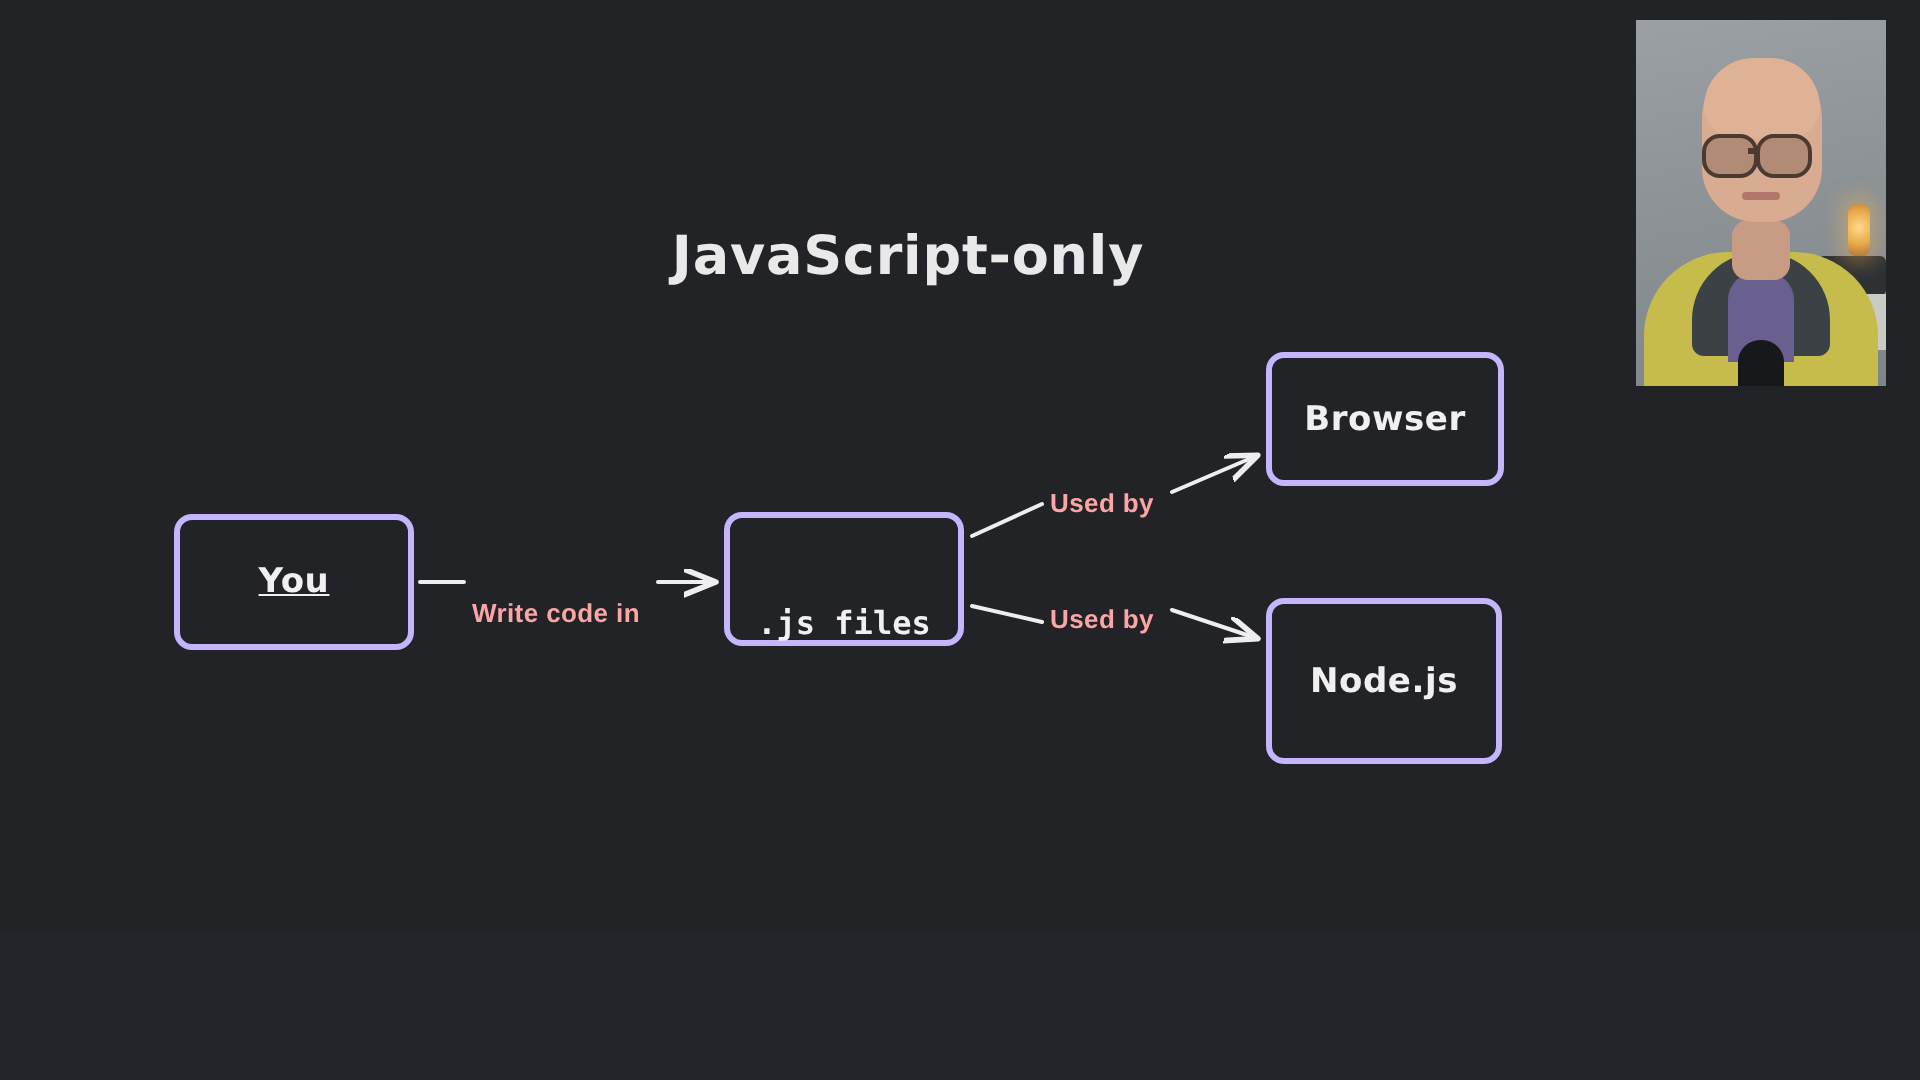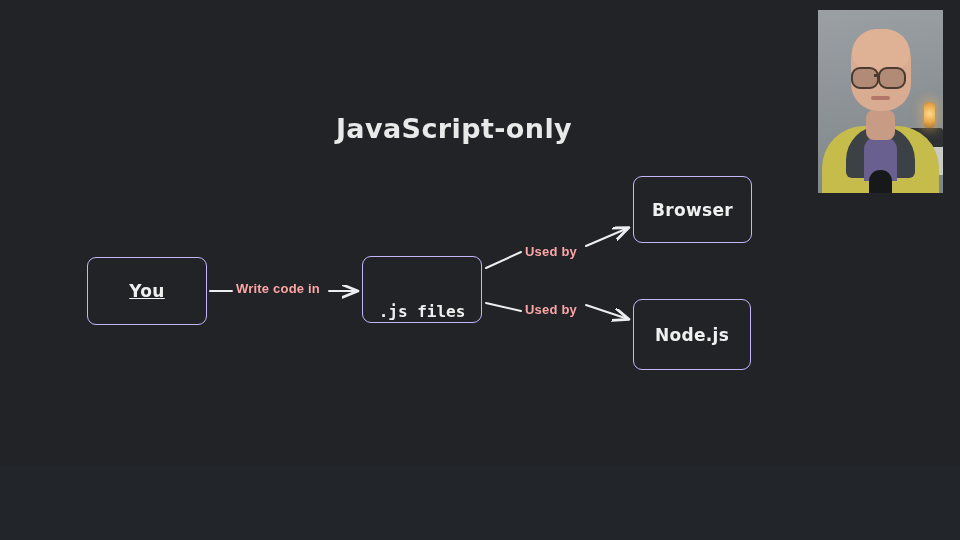--- a/index.html
+++ b/index.html
@@ -35,21 +35,21 @@
     font-family: "DejaVu Sans", sans-serif;
     font-size: 27px;
     font-weight: bold;
     letter-spacing: 0.4px;
     margin-left: 36px;
   }
 
   .node-box {
     position: absolute;
     box-sizing: border-box;
-    border: 1px solid #c4b5fd;
+    border: 3px solid #c4b5fd;
     border-radius: 9px;
     background: #212327;
     display: flex;
     align-items: center;
     justify-content: center;
     color: #f0f0f1;
     font-weight: bold;
   }
   .node-label {
     font-family: "DejaVu Sans", sans-serif;
@@ -59,39 +59,39 @@
   .node-label.mono {
     font-family: "DejaVu Sans Mono", monospace;
     font-size: 16px;
     letter-spacing: 0px;
     margin-top: 44px;
   }
 
   #box-you     { left: 87px;  top: 257px; width: 120px; height: 68px; text-decoration: underline; }
   #box-jsfiles { left: 362px; top: 256px; width: 120px; height: 67px; }
   #box-browser { left: 633px; top: 176px; width: 119px; height: 67px; }
-  #box-node    { left: 633px; top: 299px; width: 118px; height: 71px; }
+  #box-node    { left: 633px; top: 299px; width: 118px; height: 83px; }
 
   #edges {
     position: absolute;
     left: 0; top: 0;
     width: 960px; height: 540px;
     pointer-events: none;
   }
 
   .edge-label {
     position: absolute;
     color: #fca5a5;
     font-family: Liberation Sans, sans-serif;
     font-size: 13px;
     font-weight: bold;
     letter-spacing: 0.2px;
     white-space: nowrap;
   }
-  #label-write  { left: 236px; top: 281px; }
+  #label-write  { left: 236px; top: 299px; }
   #label-used-1 { left: 525px; top: 244px; }
   #label-used-2 { left: 525px; top: 302px; }
 
   
   #webcam {
     position: absolute;
     left: 818px;
     top: 10px;
     width: 125px;
     height: 183px;

